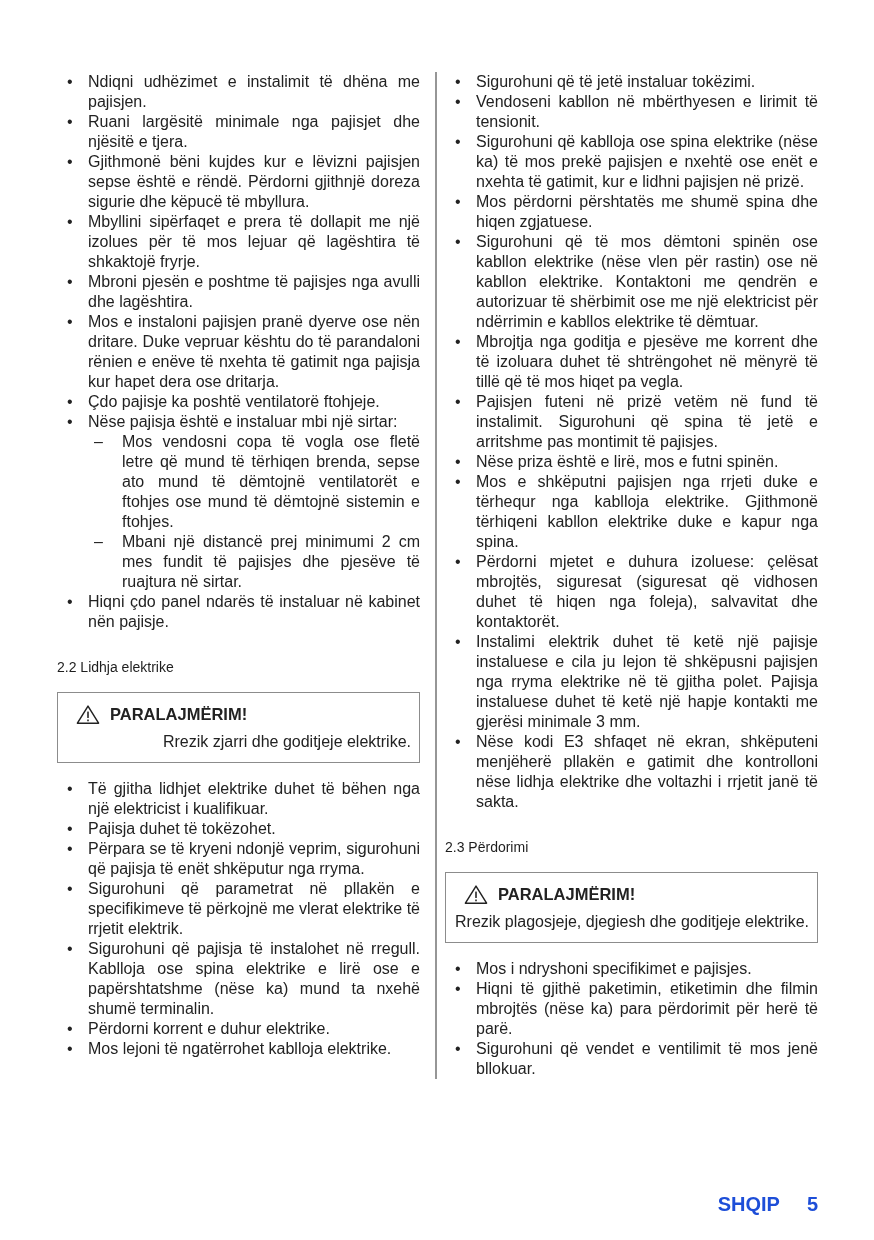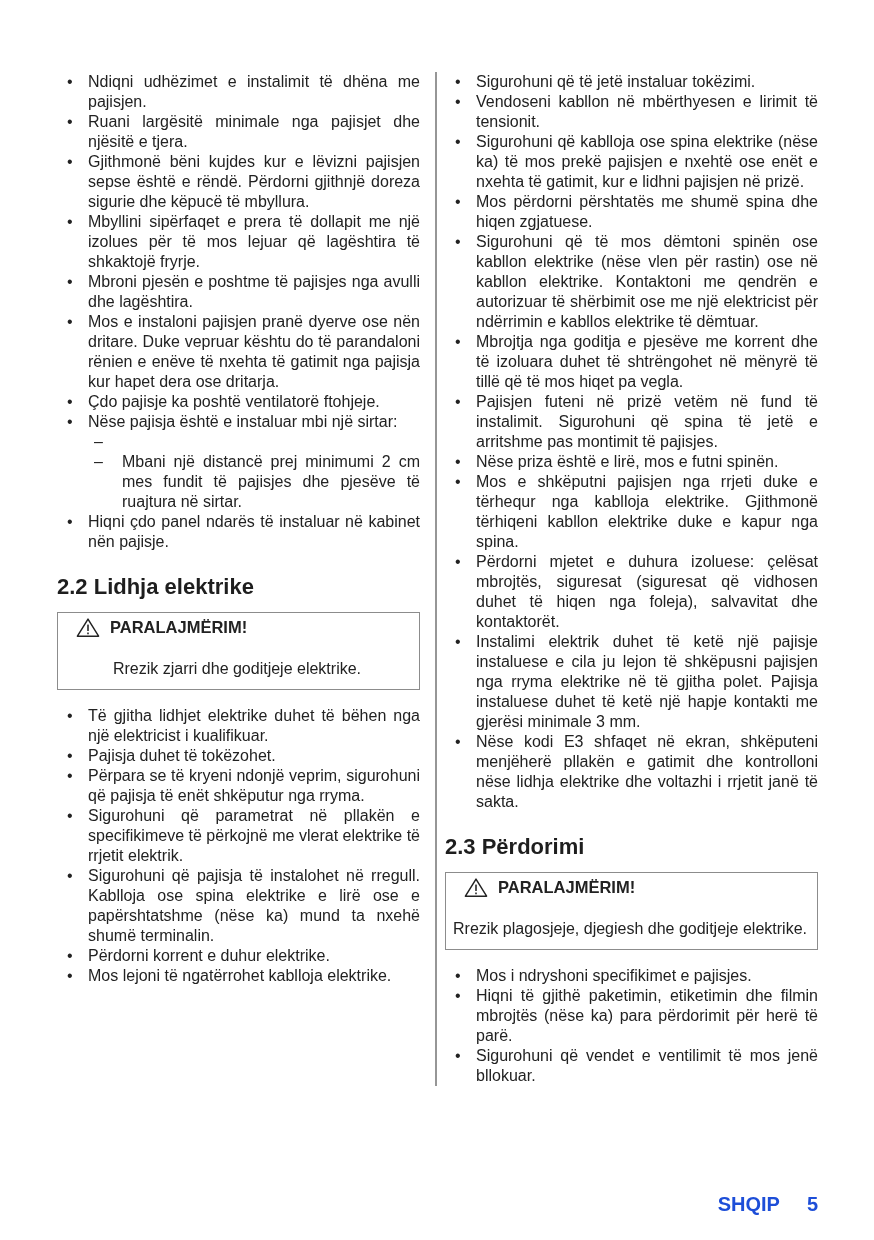--- a/index.html
+++ b/index.html
@@ -26,42 +26,42 @@
   .col.right { flex: 1; }
 
   .blist { list-style: none; margin: 0; padding: 0; }
   .li { display: flex; align-items: flex-start; }
   .li .m { flex: 0 0 31px; padding-left: 10px; }
   .li.sub { padding-left: 37px; }
   .li.sub .m { flex: 0 0 28px; padding-left: 0; }
   .li .t { flex: 1; text-align: justify; }
 
   h2.section {
-    font-size: 22px;
+    font-size: 14px;
     line-height: 24px;
-    font-weight: 700;
+    font-weight: 400;
     color: #1e1e1e;
     margin: 23px 0 13px 0;
   }
   .warnbox {
     border: 1.5px solid #8c8c8c;
-    padding: 1px 8px 10px 5px;
+    padding: 8px 8px 10px 5px;
     margin: 0 0 16px 0;
   }
   .warnhead {
     display: flex;
     align-items: center;
     gap: 10px;
     padding-left: 13px;
     font-weight: 700;
     font-size: 16.5px;
     line-height: 27px;
   }
   .warnhead .tri { display: flex; align-items: center; }
-  .warntext { margin-top: 18px; text-align: center; }
+  .warntext { margin-top: 4px; text-align: right; }
 
   .footer {
     position: absolute;
     right: 56px;
     bottom: 26px;
     font-weight: 700;
     font-size: 20px;
     color: #1d4ed8;
   }
   .footer .pnum { margin-left: 27px; }
@@ -111,20 +111,21 @@
             <div class="t">Çdo pajisje ka poshtë ventilatorë ftohjeje.</div>
           </li>
 
           <li class="li">
             <span class="m">•</span>
             <div class="t">Nëse pajisja është e instaluar mbi një sirtar:</div>
           </li>
 
           <li class="li sub">
             <span class="m">–</span>
+            <div class="t">Mos vendosni copa të vogla ose fletë letre që mund të tërhiqen brenda, sepse ato mund të dëmtojnë ventilatorët e ftohjes ose mund të dëmtojnë sistemin e ftohjes.</div>
           </li>
 
           <li class="li sub">
             <span class="m">–</span>
             <div class="t">Mbani një distancë prej minimumi 2 cm mes fundit të pajisjes dhe pjesëve të ruajtura në sirtar.</div>
           </li>
 
           <li class="li">
             <span class="m">•</span>
             <div class="t">Hiqni çdo panel ndarës të instaluar në kabinet nën pajisje.</div>

